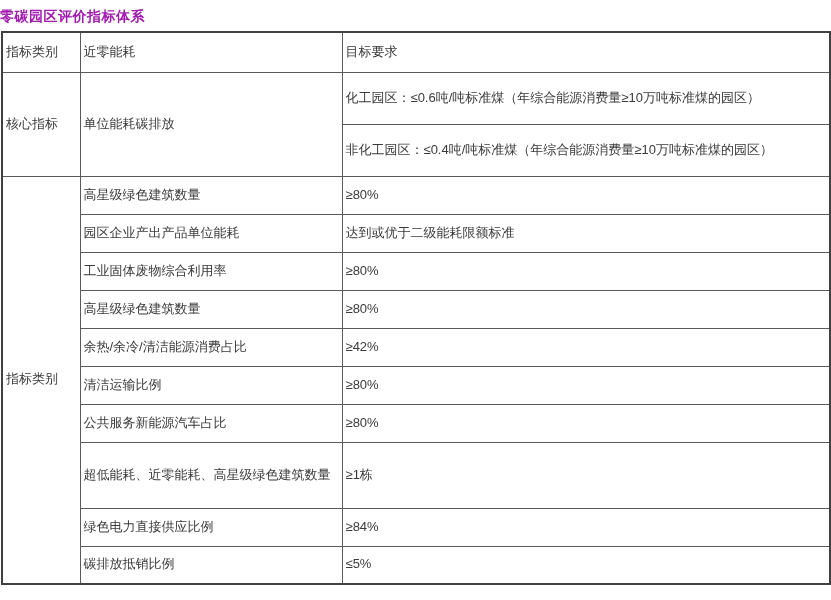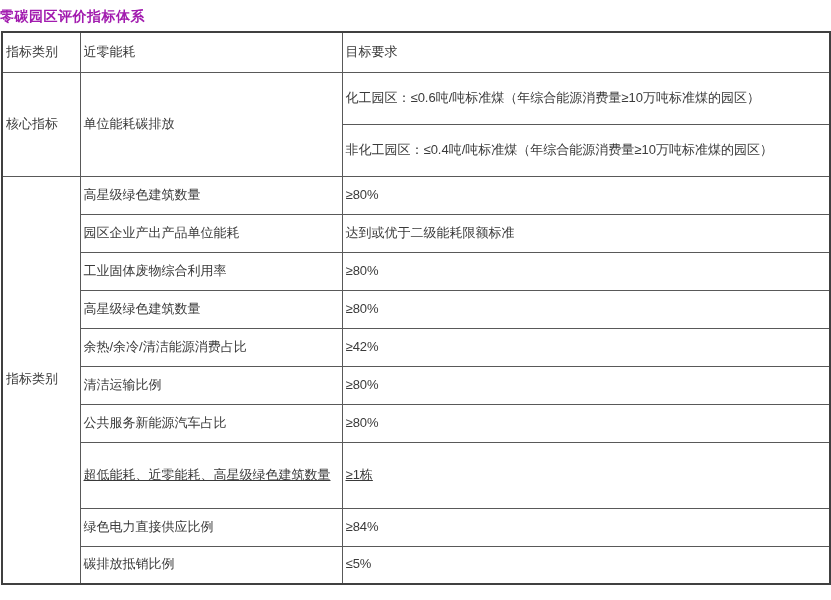--- a/index.html
+++ b/index.html
@@ -37,21 +37,21 @@
     text-align: left;
     padding: 2px 3px;
     font-weight: normal;
     line-height: 1.45;
     overflow: hidden;
   }
   table.indicator-table { border: 2px solid #404040; }
   tr.h-header  { height: 40px; }
   tr.h-core    { height: 52px; }
   tr.h-std     { height: 38px; }
-  tr.h-tall    { height: 66px; text-decoration: underline; }
+  tr.h-tall    { height: 66px; }
   td.wrap-cell { line-height: 2.1; }
 </style>
 </head>
 <body>
 
 <div class="page">
 
   <div class="doc-title">零碳园区评价指标体系</div>
 
   <table class="indicator-table">

